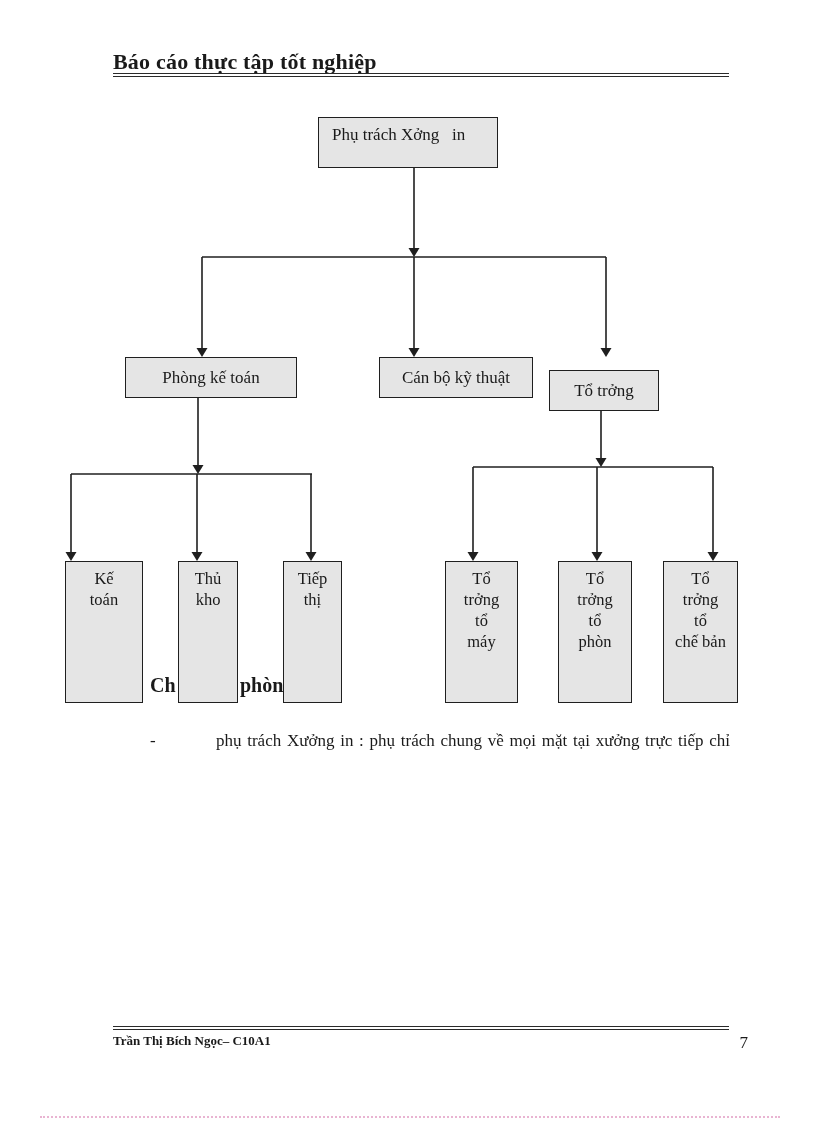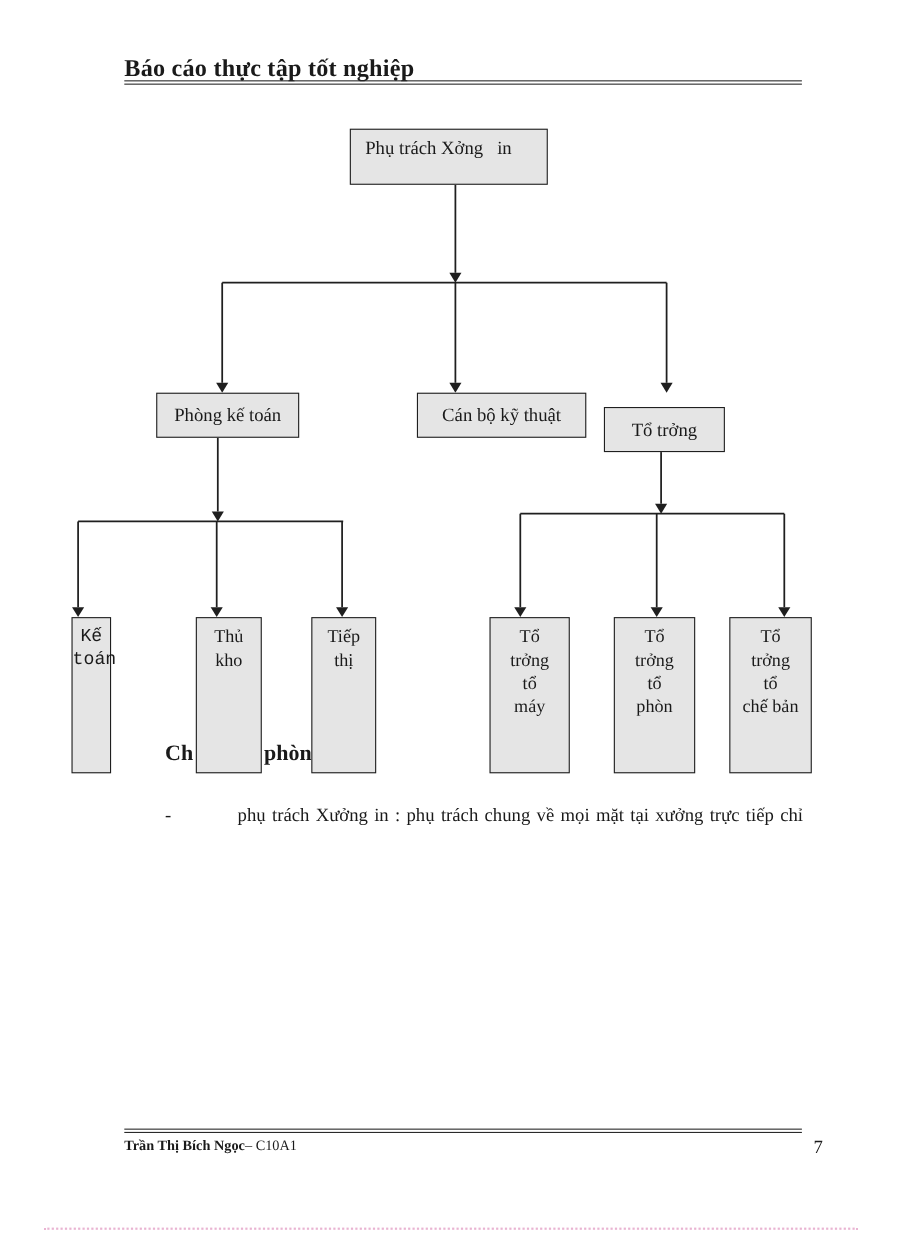--- a/index.html
+++ b/index.html
@@ -33,28 +33,28 @@
   .obox {
     position: absolute; z-index: 2;
     background: #e5e5e5;
     border: 1.5px solid #1f1f1f;
     font-size: 17px;
   }
   .root-box   { left: 318px; top: 117px; width: 180px; height: 51px;
                 padding: 7px 0 0 13px; white-space: pre; }
   .l2-box     { top: 357px; height: 41px;
                 display: flex; align-items: center; justify-content: center; }
-  .box-accounting { left: 142px; width: 130px; text-align: right; }
+  .box-accounting { left: 125px; width: 172px; text-align: right; }
   .box-technical  { left: 337px; width: 154px; margin-left: 42px; }
   .box-foreman    { left: 549px; width: 110px; margin-top: 13px; }
 
   .leaf-box   { top: 561px; height: 142px;
                 text-align: center; padding-top: 6px;
                 font-size: 16.5px; line-height: 21px; }
-  .box-ketoan   { left: 65px;  width: 36px; font-family: Liberation Mono, monospace; }
+  .box-ketoan   { left: 65px;  width: 78px; }
   .box-thukho   { left: 178px; width: 60px; }
   .box-tiepthi  { left: 283px; width: 59px; }
   .box-tomay    { left: 445px; width: 73px; }
   .box-tosach   { left: 558px; width: 74px; }
   .box-tocheban { left: 663px; width: 75px; }
 
   
   .para { left: 113px; top: 731px; width: 617px; font-size: 17px; }
   .para-line1 { display: flex; margin-left: 37px; }
   .para-bullet { width: 38px; flex: 0 0 38px; }
@@ -62,21 +62,21 @@
   .para-line2 { margin-top: 17px; }
 
   
   .footer-rule {
     left: 113px; top: 1026px; width: 616px; height: 5px;
     border-top: 4px double #2a2a2a;
   }
   .footer-row { left: 113px; top: 1033px; width: 636px;
                 font-size: 13px; display: flex; }
   .footer-author { font-weight: bold; }
-  .footer-class  { font-weight: normal; }
+  .footer-class  { font-weight: bold; }
   .page-number   { position: absolute; right: 68px; top: 1033px; font-size: 17px; }
 
   .bottom-dotted {
     left: 40px; top: 1116px; width: 740px; height: 2px;
     border-top: 2px dotted #e9b4d2;
   }
 </style>
 </head>
 <body>
 

